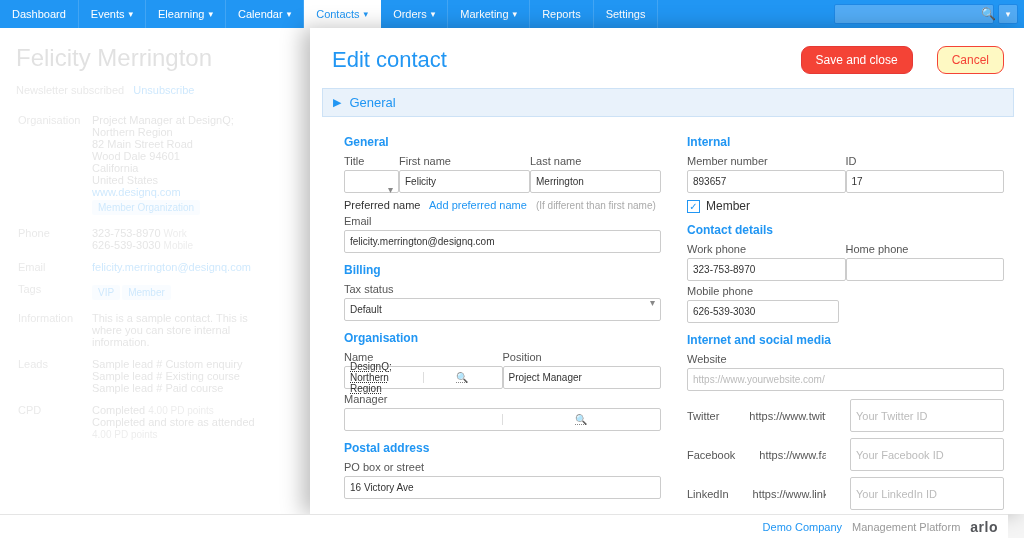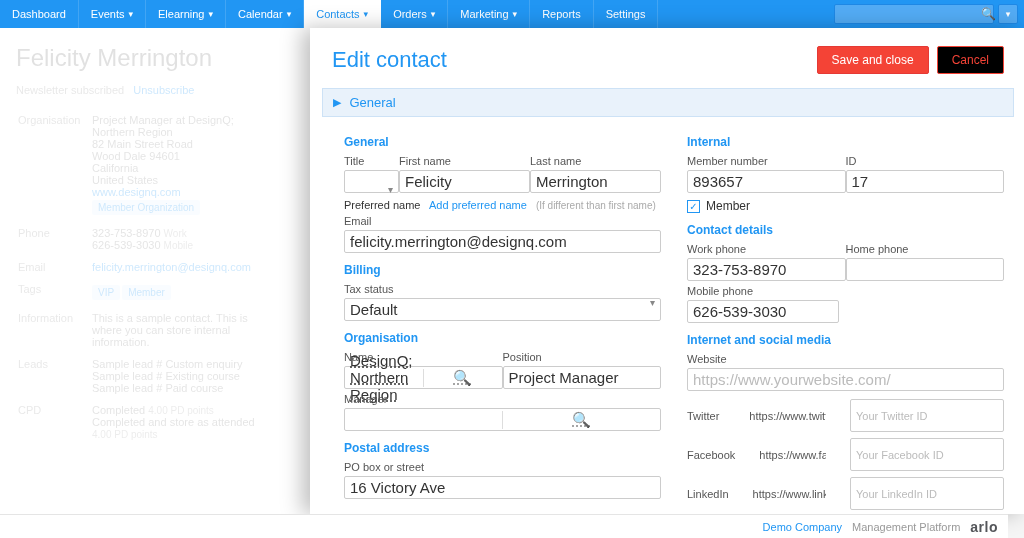--- a/index.html
+++ b/index.html
@@ -24,35 +24,35 @@
 .sub-badge a { color: #2196f3; margin-left: 6px; }
 .info-table { width: 100%; font-size: 11px; }
 .info-table td { vertical-align: top; padding: 4px 6px 4px 0; color: #888; }
 .info-table td:first-child { width: 72px; color: #999; }
 .info-table .lbl { color: #aaa; font-size: 10px; }
 .chip { display: inline-block; background: #e3f2fd; color: #2196f3; padding: 2px 6px; border-radius: 2px; font-size: 10px; margin: 2px 2px 2px 0; }
 
 .panel { position: absolute; top: 28px; right: -2px; bottom: 24px; width: 716px; background: #fff; box-shadow: -8px 0 20px rgba(0,0,0,0.25); display: flex; flex-direction: column; }
 .panel-header { display: flex; align-items: center; padding: 18px 22px 14px 22px; }
 .panel-title { font-size: 22px; color: #2196f3; font-weight: 400; flex: 1; }
-.btn { padding: 6px 14px; border-radius: 2px; font-size: 12px; cursor: pointer; border: 1px solid transparent; text-align: center; }
+.btn { padding: 6px 14px; border-radius: 9px; font-size: 12px; cursor: pointer; border: 1px solid transparent; text-align: center; }
 .btn-primary { background: #f44336; color: #fff; border-color: #e53935; }
-.btn-secondary { background: #000000; color: #f44336; border: 1px solid #f44336; margin-left: 8px; }
+.btn-secondary { background: #fef9c3; color: #f44336; border: 1px solid #f44336; margin-left: 24px; }
 
 .section-bar { background: #e9f2fb; border: 1px solid #cde2f6; margin: 0 12px; padding: 6px 10px; color: #2196f3; display: flex; align-items: center; font-size: 13px; }
 .section-bar .chev { margin-right: 8px; font-size: 11px; color: #2196f3; }
 
 .form-body { flex: 1; overflow: auto; padding: 8px 22px 16px 34px; }
 .cols { display: flex; gap: 26px; }
 .col { flex: 1; min-width: 0; }
 .group-label { color: #2196f3; font-size: 12px; font-weight: bold; margin: 10px 0 6px; }
 .field-row { display: flex; gap: 0; margin-bottom: 4px; }
 .field { flex: 1; min-width: 0; }
 .field label { display: block; font-size: 11px; color: #555; margin-bottom: 3px; }
-.field input, .field select, .lookup { width: 100%; height: 23px; border: 1px solid #ccc; border-radius: 2px; padding: 0 5px; font-size: 15px; color: #333; background: #fff; }
+.field input, .field select, .lookup { width: 100%; height: 23px; border: 1px solid #ccc; border-radius: 2px; padding: 0 5px; font-size: 10px; color: #333; background: #fff; }
 .field select { appearance: none; background: #fff; }
 .select-caret { position: relative; }
 .select-caret::after { content: "▾"; position: absolute; right: 6px; top: 14px; font-size: 10px; color: #888; pointer-events: none; }
 .hint { color: #aaa; font-size: 10px; margin-left: 6px; }
 .link { color: #2196f3; cursor: pointer; }
 .lookup { display: flex; align-items: center; padding: 0; }
 .lookup span { flex: 1; padding: 0 5px; text-decoration: underline dotted; }
 .lookup .lglass { width: 20px; text-align: center; color: #888; border-left: 1px solid #ddd; }
 .chk-row { display: flex; align-items: center; margin: 6px 0 8px; }
 .chk { width: 13px; height: 13px; border: 1px solid #2196f3; margin-right: 6px; display: flex; align-items: center; justify-content: center; color: #2196f3; font-size: 10px; }

